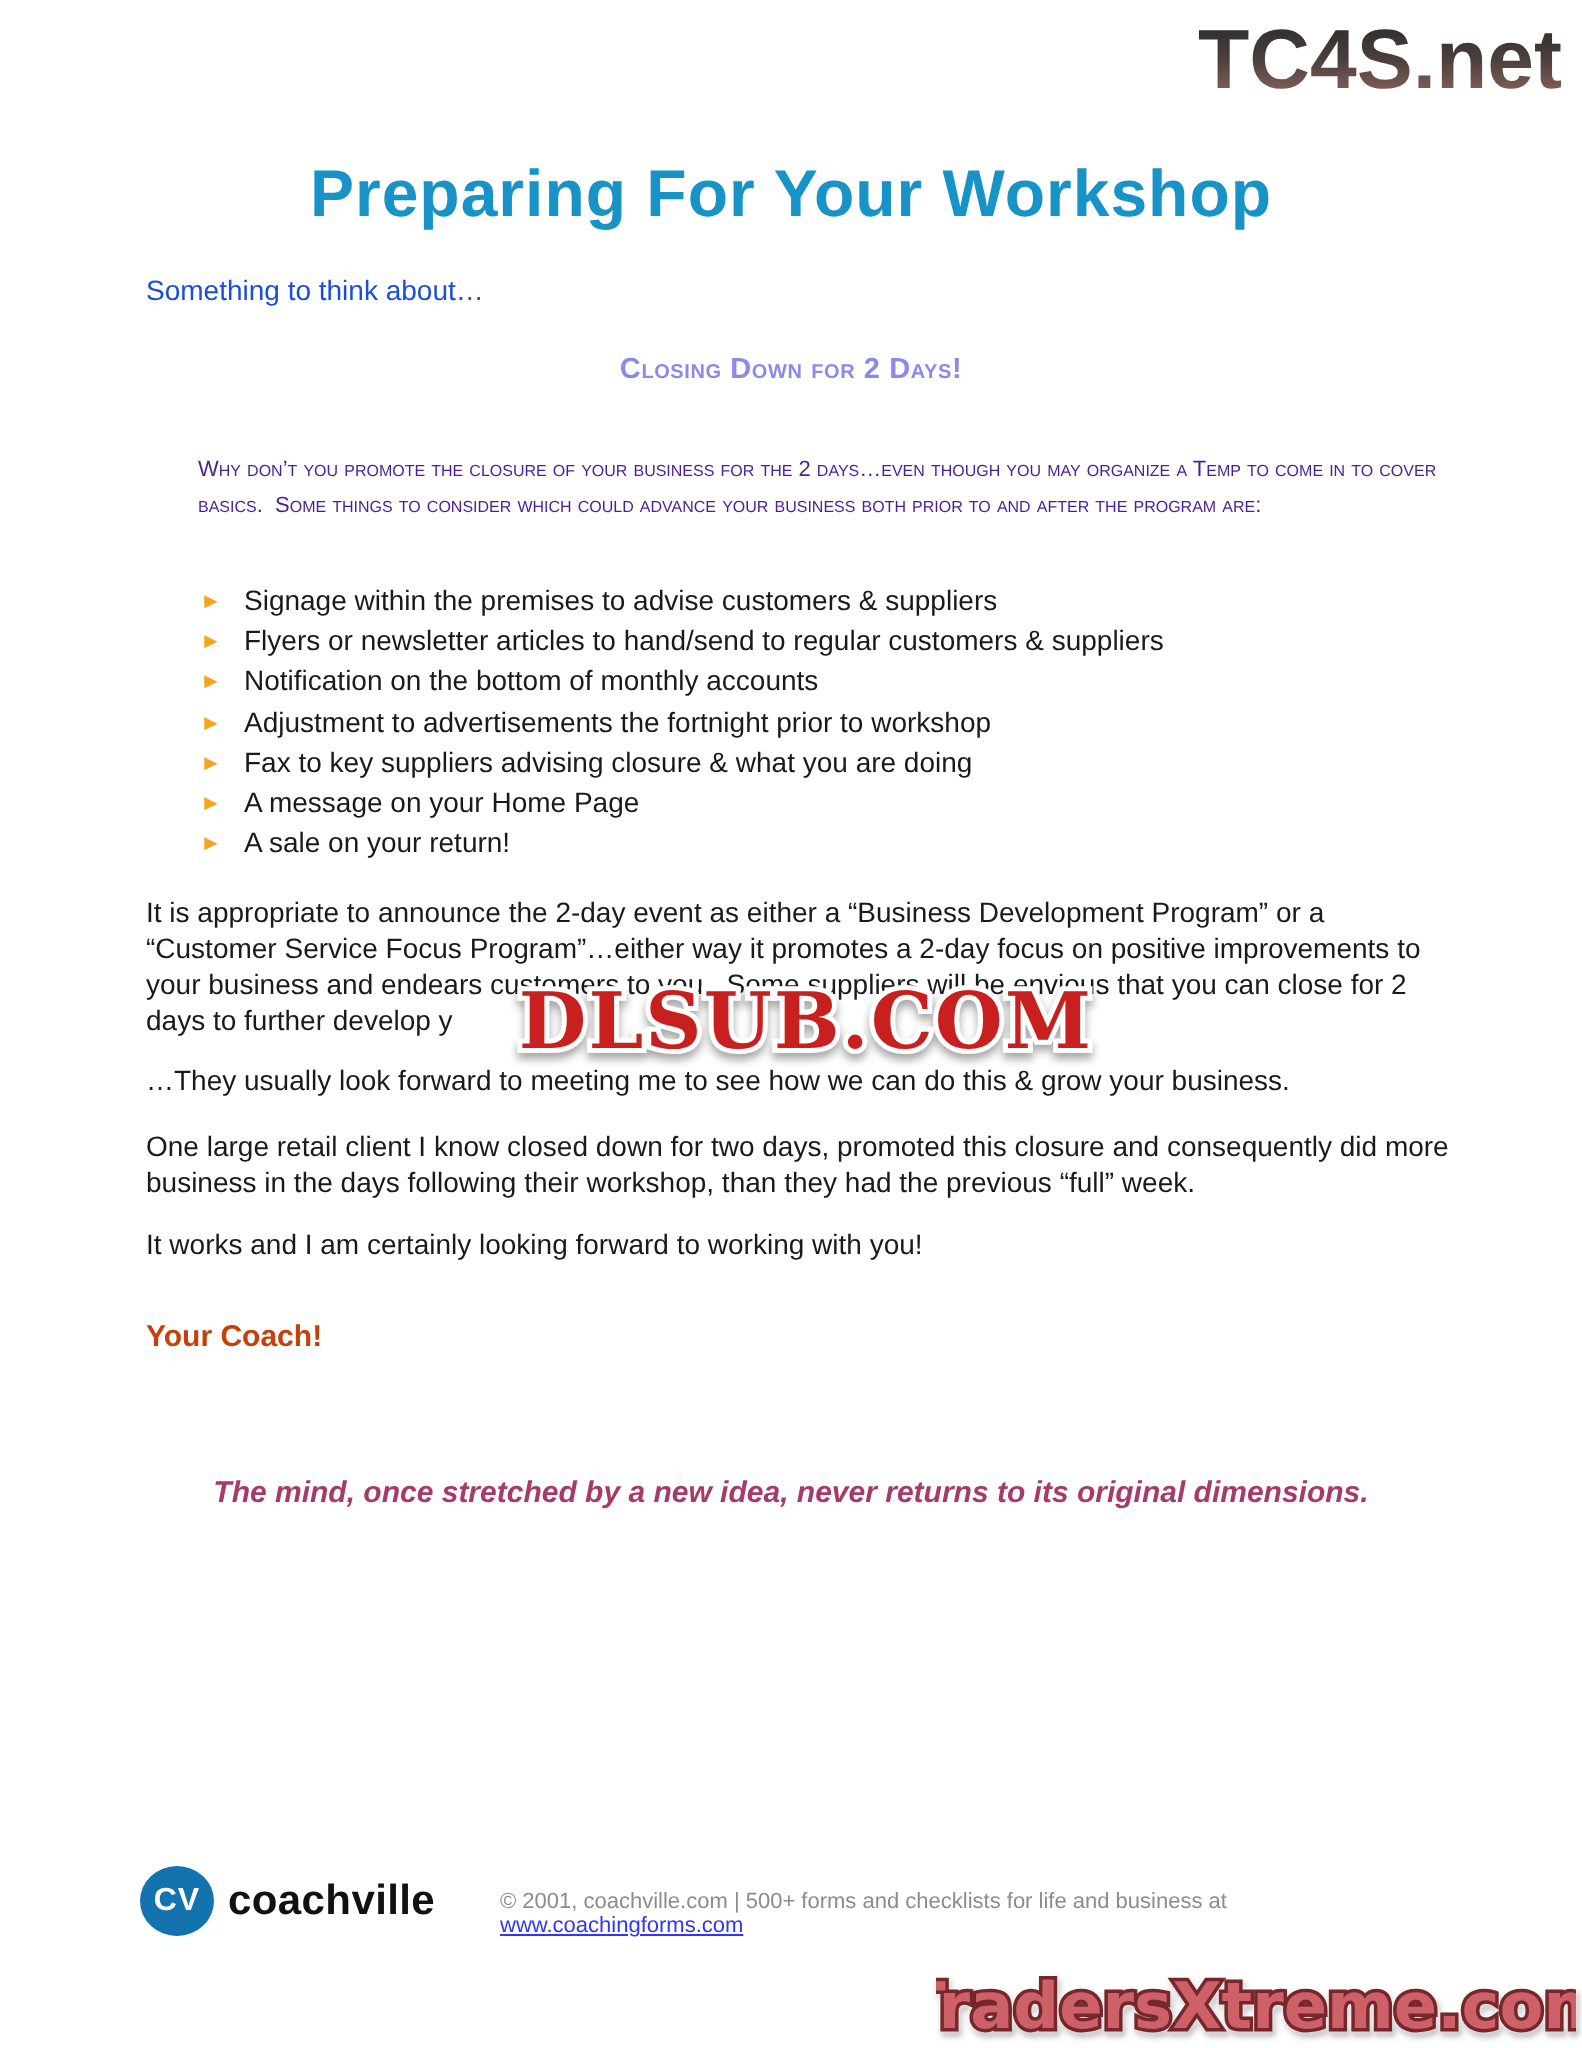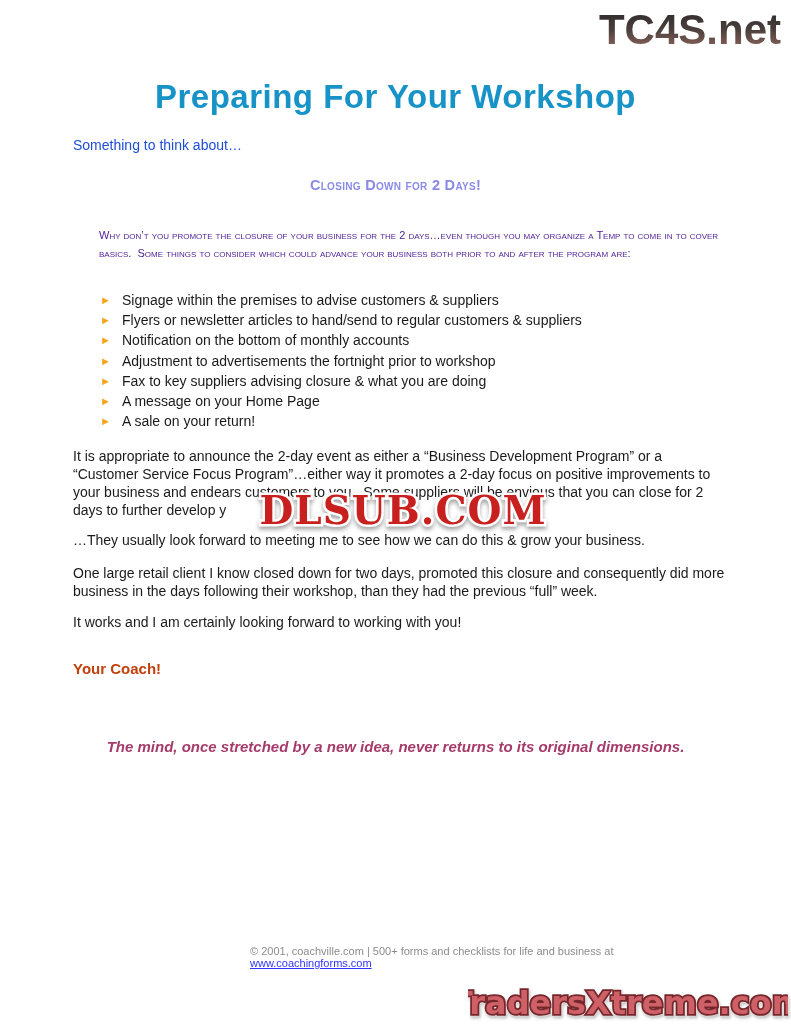--- a/index.html
+++ b/index.html
@@ -191,20 +191,24 @@
     </svg>
   </div>
   <div class="abs para p-onelarge">One large retail client I know closed down for two days, promoted this closure and consequently did more business in the days following their workshop, than they had the previous “full” week.</div>
   <div class="abs para p-itworks">It works and I am certainly looking forward to working with you!</div>
 
   <div class="abs signature">Your Coach!</div>
 
   <div class="abs quote">The mind, once stretched by a new idea, never returns to its original dimensions.</div>
 
 
+  <div class="abs coachville">
+    <div class="cv-badge">CV</div>
+    <div class="cv-word">coachville</div>
+  </div>
   <div class="abs copyright"><span>© 2001, coachville.com | 500+ forms and checklists for life and business at </span><a href="#">www.coachingforms.com</a></div>
 
   <div class="abs traders-wrap">
     <svg width="320" height="46">
       <text x="160" y="34" text-anchor="middle" font-family="DejaVu Sans, sans-serif" font-size="32" font-weight="bold" fill="#CE6068" stroke="#76272B" stroke-width="3.5" paint-order="stroke">TradersXtreme.com</text>
     </svg>
   </div>
 
 </div>
 

